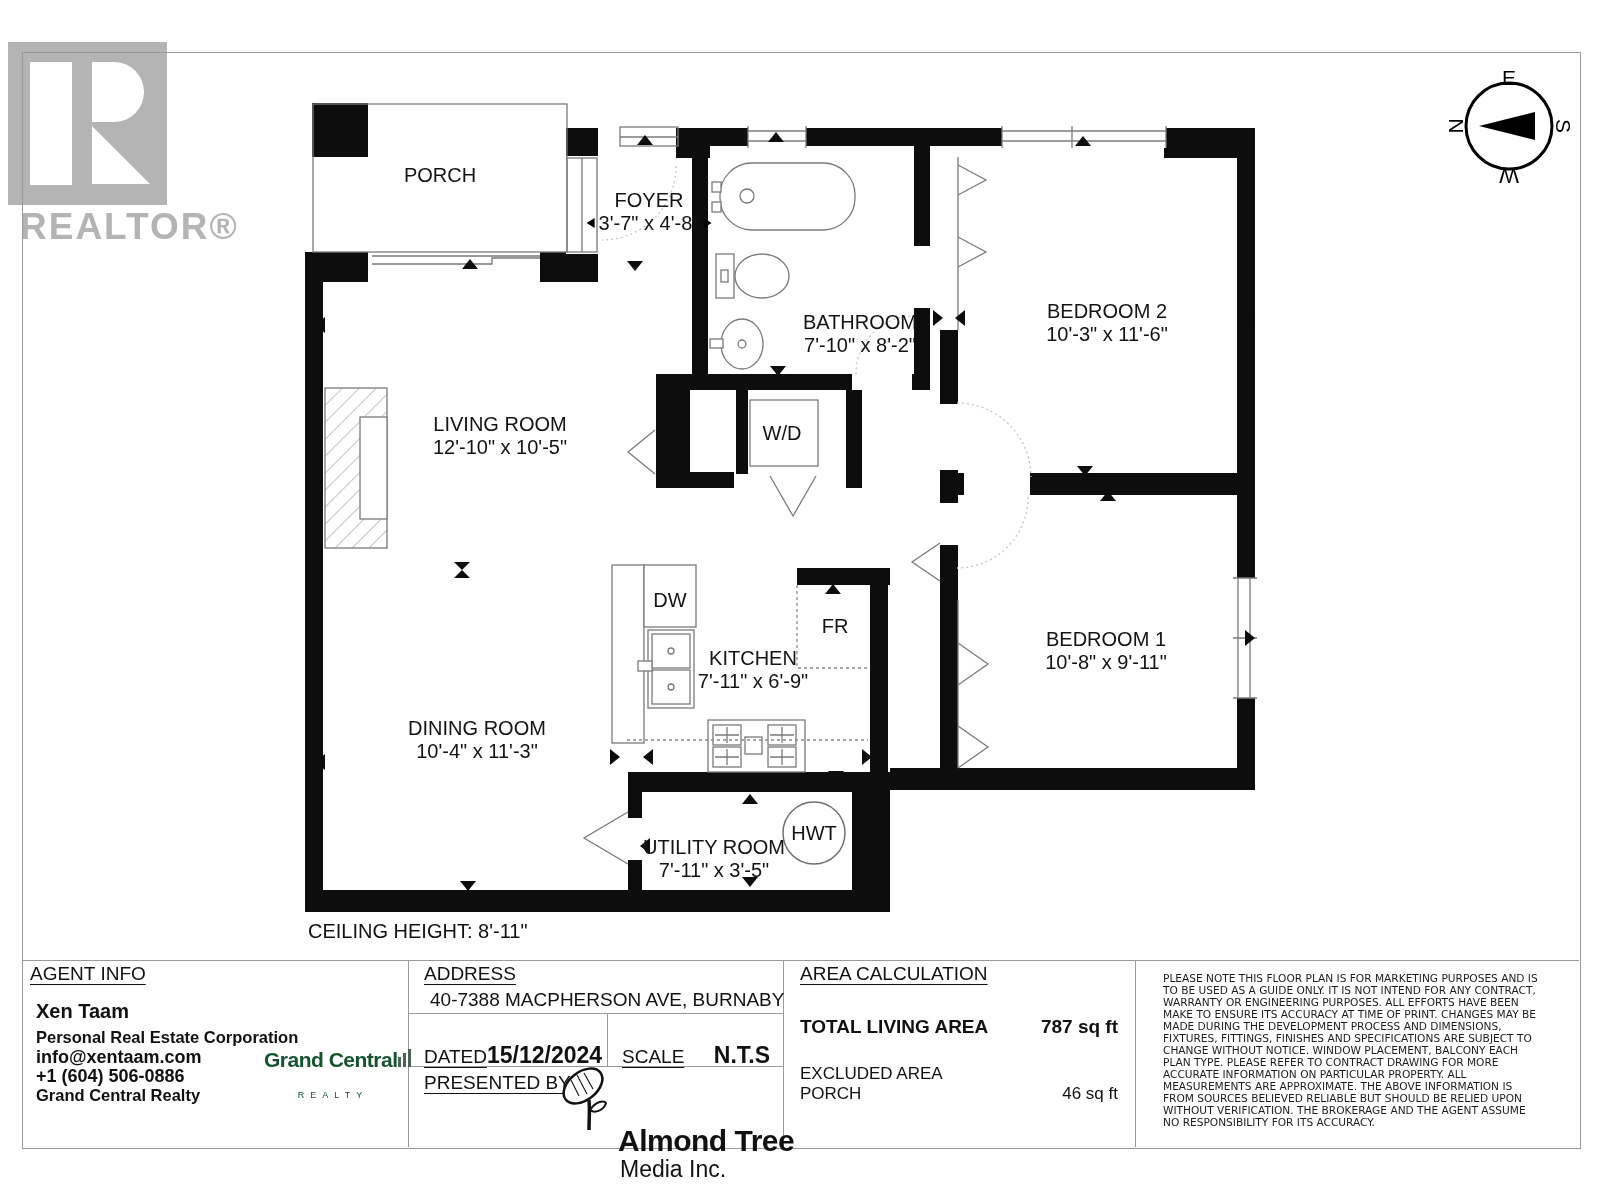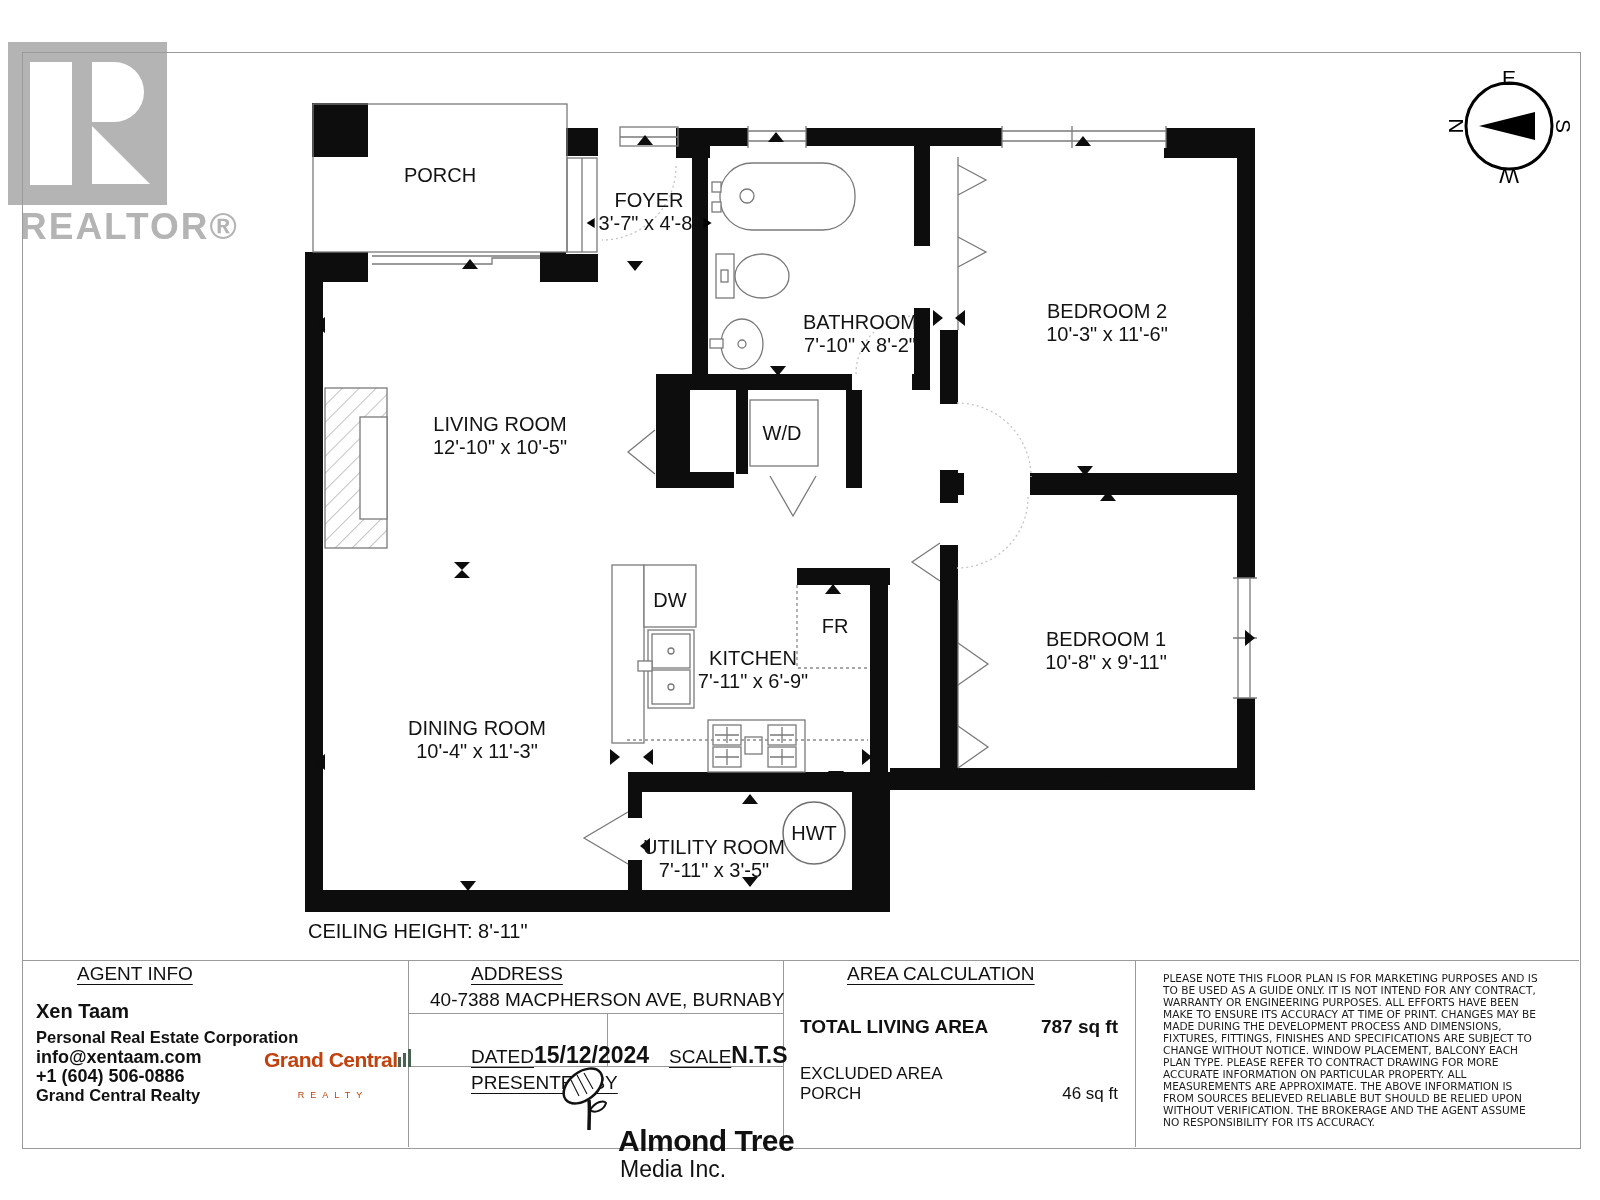--- a/index.html
+++ b/index.html
@@ -22,31 +22,31 @@
   .arr-r{border-left:8px solid #000;}
   .ceiling-note{left:308px;top:920px;font-size:20px;z-index:3;}
   
   .compass{left:1453px;top:68px;width:112px;height:116px;z-index:3;}
   .compass span{position:absolute;font-size:21px;color:#000;}
   .c-e{left:50%;top:-2px;transform:translateX(-50%);}
   .c-s{right:-5px;top:50%;transform:translateY(-50%) rotate(90deg);}
   .c-w{left:50%;bottom:-4px;transform:translateX(-50%) rotate(180deg);}
   .c-n{left:-5px;top:50%;transform:translateY(-50%) rotate(-90deg);}
   
-  .heading{font-size:19px;text-decoration:underline;text-underline-offset:4px;z-index:6;margin-left:47px;}
+  .heading{font-size:19px;text-decoration:underline;text-underline-offset:4px;z-index:6;}
   .agent-name{left:36px;top:1000px;font-size:20px;font-weight:bold;z-index:6;}
   .agent-line{font-size:16.5px;font-weight:bold;z-index:6;}
   .addr-value{left:430px;top:989px;font-size:19px;font-weight:normal;z-index:6;}
   .kv-row{display:flex;justify-content:space-between;align-items:baseline;z-index:6;}
   .kv-row .val{font-weight:bold;font-size:23px;}
   .area-row{display:flex;justify-content:space-between;z-index:6;}
   .disclaimer{left:1163px;top:973px;width:382px;font-family:"DejaVu Sans",sans-serif;
               font-size:10.6px;line-height:1.13;color:#1b1b1b;z-index:6;text-align:left;}
   
-  .gc-logo{left:264px;top:1048px;width:132px;color:#c2410c;z-index:6;text-align:center;}
+  .gc-logo{left:264px;top:1048px;width:132px;color:#14532d;z-index:6;text-align:center;}
   .gc-line1{font-size:21px;font-weight:bold;white-space:nowrap;letter-spacing:-0.5px;}
   .gc-line2{font-size:9px;letter-spacing:6px;margin-top:18px;padding-left:6px;}
   
   .at-logo{left:556px;top:1064px;display:flex;align-items:flex-start;z-index:6;}
   .at-text{margin-left:4px;margin-top:14px;}
   .at-line1{font-size:30px;font-weight:bold;line-height:30px;letter-spacing:-0.5px;margin-top:48px;}
   .at-line2{font-size:23px;line-height:26px;margin-left:2px;}
 </style>
 </head>
 <body>

